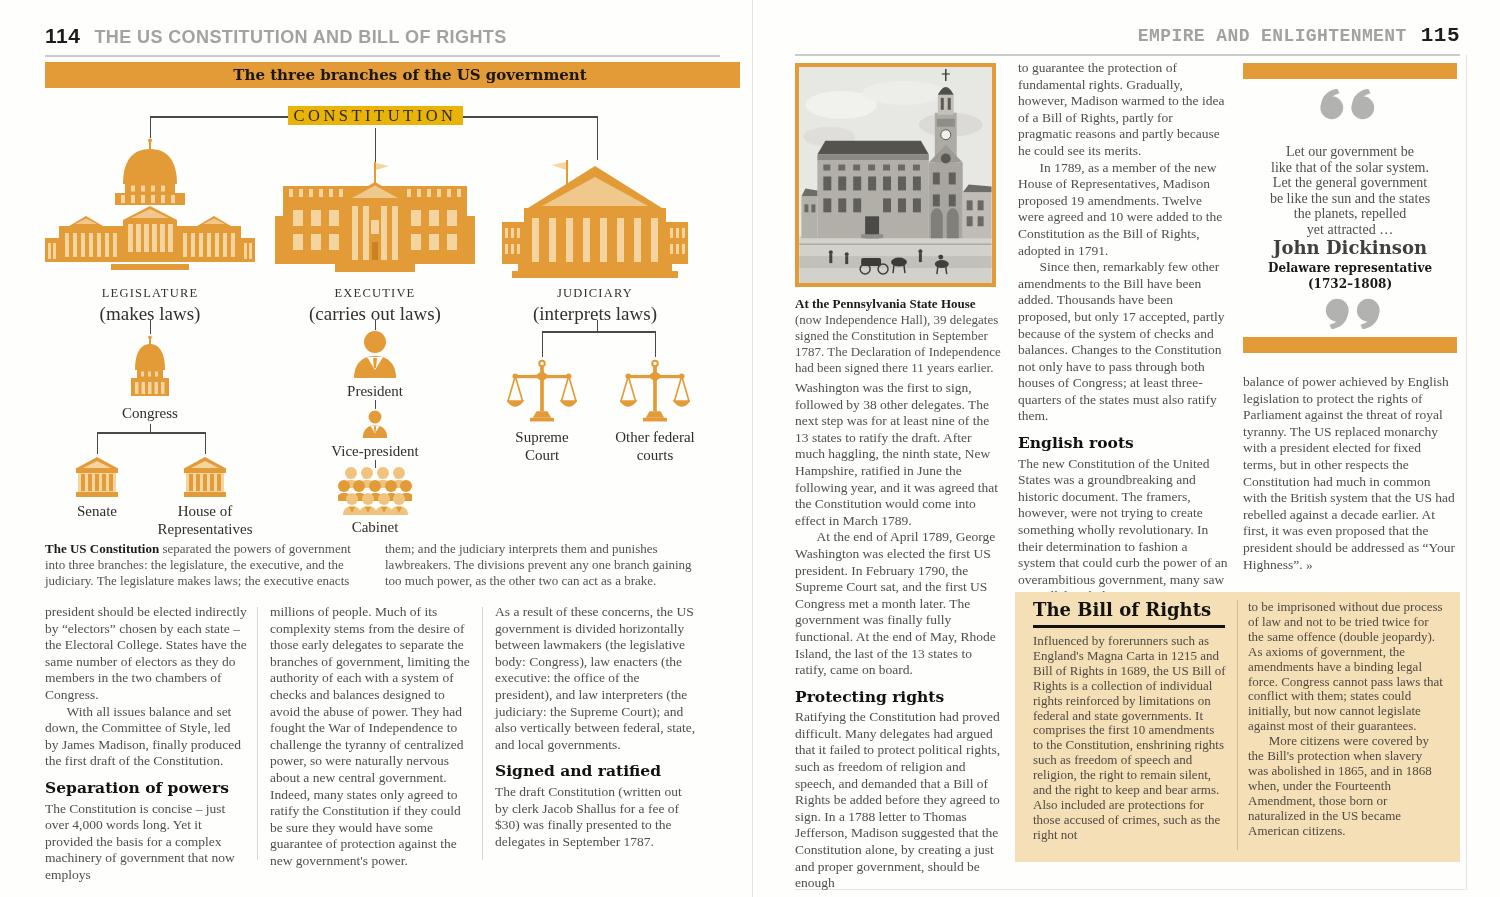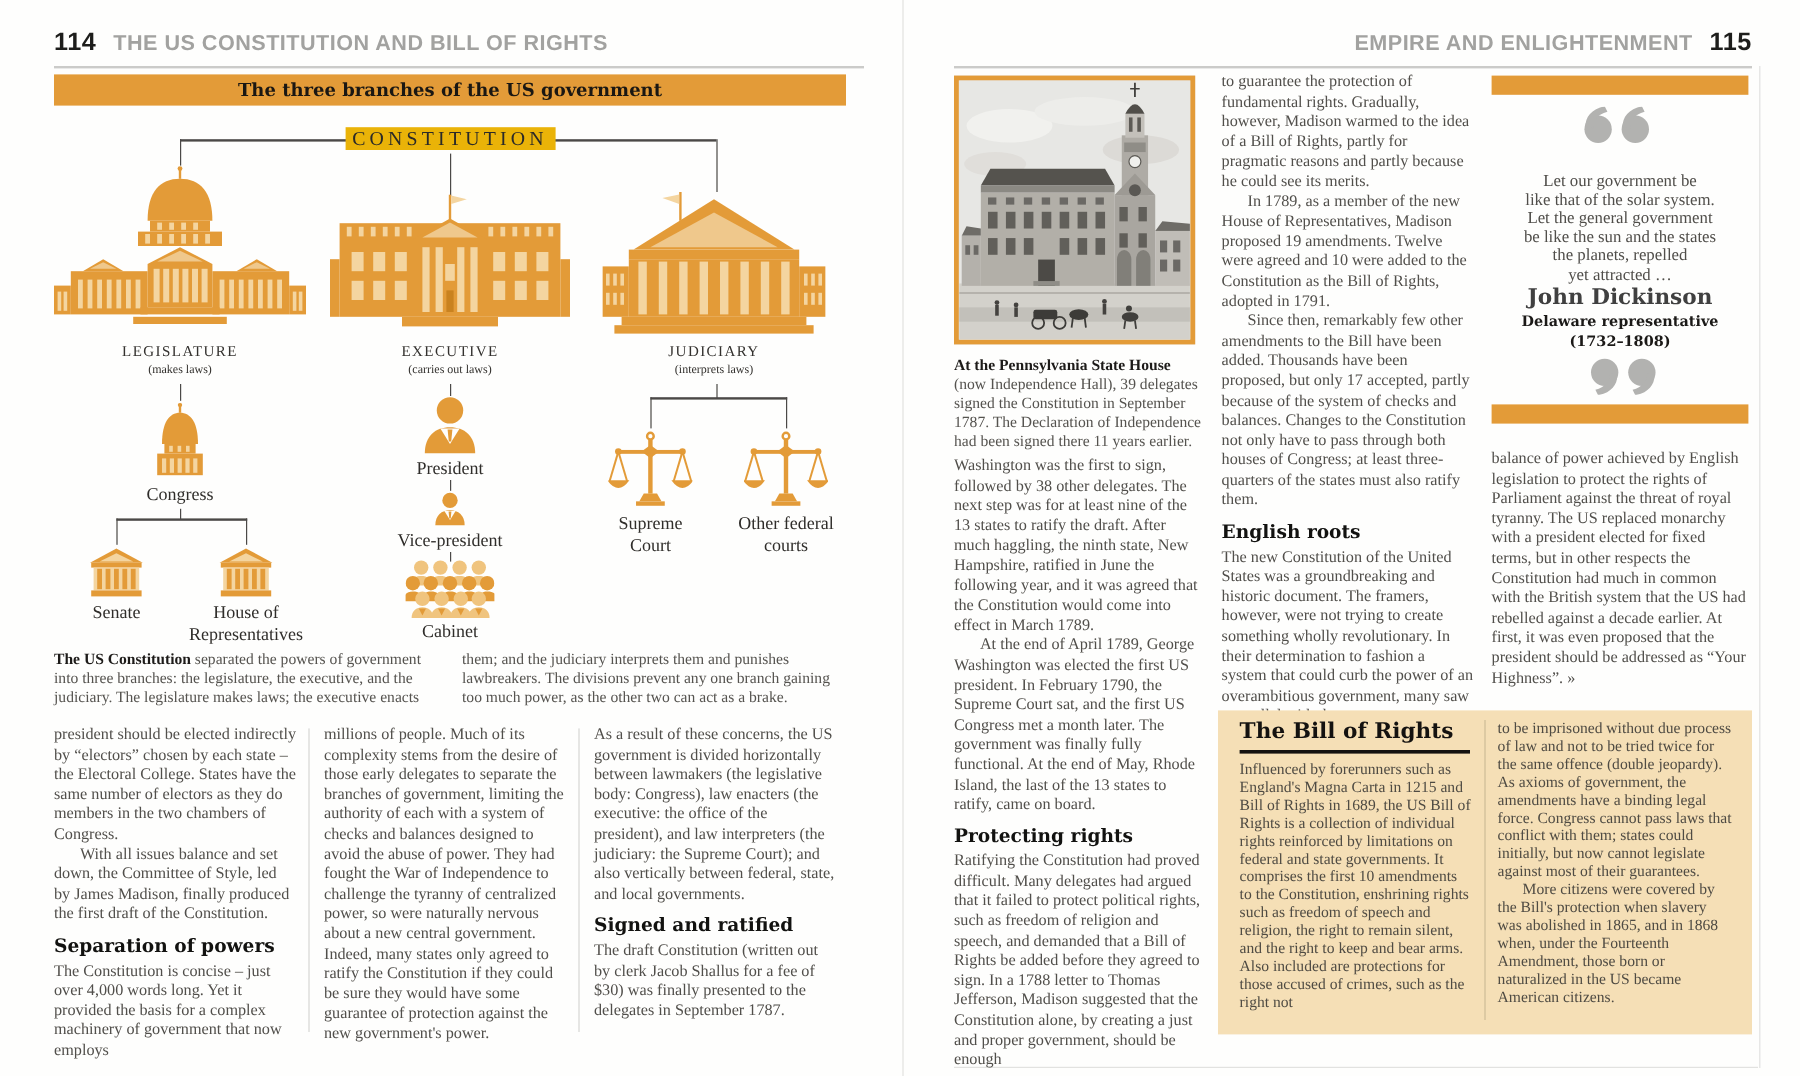--- a/index.html
+++ b/index.html
@@ -13,21 +13,21 @@
 
   .banner{position:absolute;background:#E39B38;color:#1a1713;text-align:center;font-family:"DejaVu Serif",serif;font-weight:bold;font-size:15px;line-height:26px;}
 
   
   .dline{position:absolute;background:#4b4947;}
   .dnode{position:absolute;text-align:center;font-size:15px;color:#2f2d2a;line-height:1.22;}
   .broot{position:absolute;text-align:center;}
   .broot span{background:#eab308;padding:0 6px;font-size:16.5px;letter-spacing:3.5px;color:#2b2a28;}
   .blabel{position:absolute;text-align:center;color:#33312e;}
   .blabel .b1{font-size:12.5px;letter-spacing:1.2px;}
-  .blabel .b2{font-size:10px;margin-top:2px;}
+  .blabel .b2{font-size:19px;margin-top:2px;}
 
   
   .p{font-size:13.5px;line-height:16.6px;color:#514f4b;margin:0;}
   .indent{text-indent:1.6em;}
   .heading{font-family:"DejaVu Serif",serif;font-weight:bold;font-size:15.5px;color:#121210;margin:9px 0 3px 0;line-height:1.2;}
   .cap{font-size:13px;line-height:16px;color:#55534f;}
   .cap b{color:#1d1b19;}
   .vrule{position:absolute;width:1px;background:#d6d6d4;}
 
   
@@ -53,21 +53,21 @@
 
   <div class="edge" style="left:752px;top:0;width:1px;height:897px;"></div>
   <div class="edge" style="left:1466px;top:55px;width:1px;height:835px;"></div>
   <div class="edge" style="left:795px;top:889px;width:670px;height:1px;"></div>
 
   <div class="hdr" style="left:45px;top:24px;width:675px;">
     <span class="hdr-num">114</span>
     <span class="hdr-title">THE US CONSTITUTION AND BILL OF RIGHTS</span>
   </div>
 
-  <div class="banner" style="left:45px;top:62px;width:660px;height:26px;">The three branches of the US government</div>
+  <div class="banner" style="left:45px;top:62px;width:660px;height:26px;padding-left:35px;">The three branches of the US government</div>
 
   <div class="dline" style="left:150px;top:116px;width:141px;height:1.5px;"></div>
   <div class="dline" style="left:459px;top:116px;width:138px;height:1.5px;"></div>
   <div class="broot" style="left:45px;top:106px;width:660px;">
     <span>CONSTITUTION</span>
   </div>
   <div class="dline" style="left:149.5px;top:116px;width:1.5px;height:22px;"></div>
   <div class="dline" style="left:374.5px;top:128px;width:1.5px;height:36px;"></div>
   <div class="dline" style="left:596.5px;top:116px;width:1.5px;height:44px;"></div>
 
@@ -376,21 +376,21 @@
   </div>
   <div class="abs" style="left:270px;top:604px;width:202px;">
     <p class="p">millions of people. Much of its complexity stems from the desire of those early delegates to separate the branches of government, limiting the authority of each with a system of checks and balances designed to avoid the abuse of power. They had fought the War of Independence to challenge the tyranny of centralized power, so were naturally nervous about a new central government. Indeed, many states only agreed to ratify the Constitution if they could be sure they would have some guarantee of protection against the new government's power.</p>
   </div>
   <div class="abs" style="left:495px;top:604px;width:202px;">
     <p class="p">As a result of these concerns, the US government is divided horizontally between lawmakers (the legislative body: Congress), law enacters (the executive: the office of the president), and law interpreters (the judiciary: the Supreme Court); and also vertically between federal, state, and local governments.</p>
     <div class="heading">Signed and ratified</div>
     <p class="p">The draft Constitution (written out by clerk Jacob Shallus for a fee of $30) was finally presented to the delegates in September 1787.</p>
   </div>
 
-  <div class="hdr" style="left:795px;top:24px;width:665px;justify-content:flex-end;">
+  <div class="hdr" style="left:795px;top:24px;width:665px;justify-content:flex-end;font-family:Liberation Mono, monospace;">
     <span class="hdr-title">EMPIRE AND ENLIGHTENMENT</span>
     <span class="hdr-num">115</span>
   </div>
 
   <div class="abs" style="left:795px;top:63px;width:201px;height:224px;border:4px solid #E39B38;box-sizing:border-box;background:#e7e7e4;">
     <svg width="193" height="216" viewBox="0 0 193 217">
       <rect x="0" y="0" width="193" height="217" fill="#e7e7e4"></rect>
       <ellipse cx="42" cy="38" rx="36" ry="14" fill="#f1f1ee"></ellipse>
       <ellipse cx="105" cy="26" rx="42" ry="12" fill="#ededea"></ellipse>
       <ellipse cx="152" cy="58" rx="32" ry="12" fill="#dcdad6"></ellipse>

